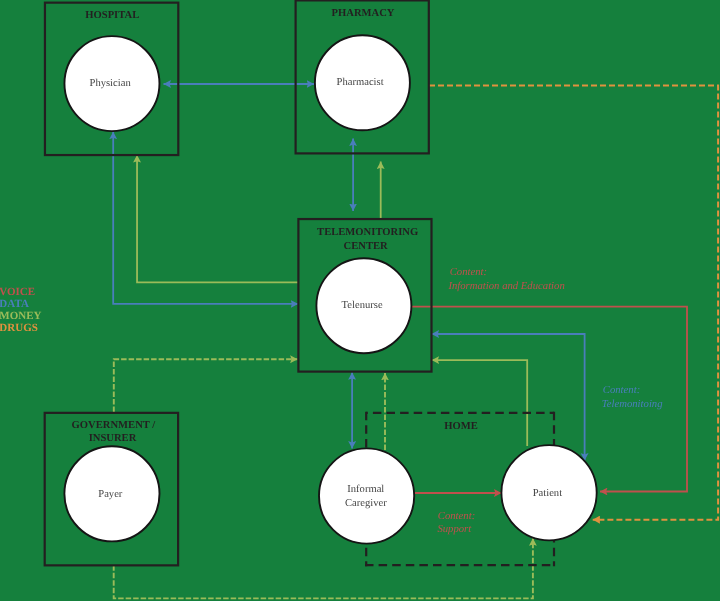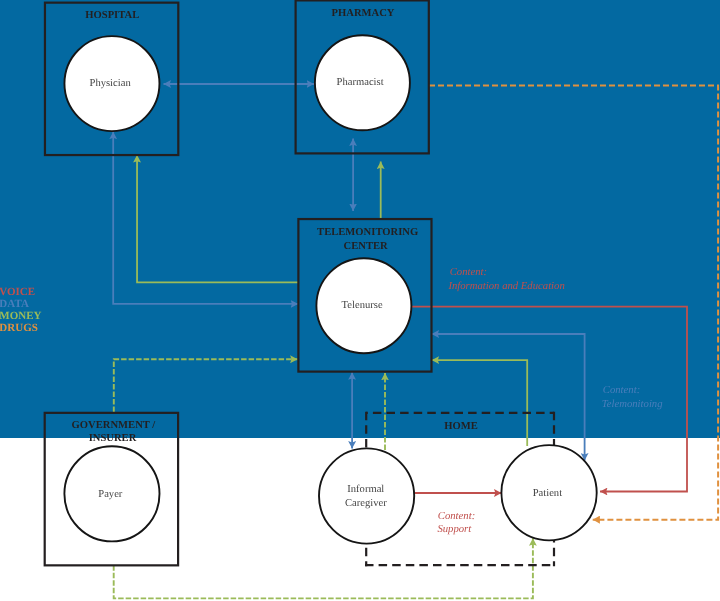--- a/index.html
+++ b/index.html
@@ -1,17 +1,17 @@
 <!DOCTYPE html>
 <html><head>
 <meta charset="utf-8">
 <style>
   html,body{margin:0;padding:0;background:#ffffff;}
   body{width:720px;height:601px;overflow:hidden;font-family:"Liberation Serif",serif;-webkit-font-smoothing:antialiased;}
-  #stage{position:relative;width:720px;height:438px;background:#0369a1;opacity:0.999;text-decoration:underline;}
+  #stage{position:relative;width:720px;height:601px;background:#15803d;opacity:0.999;text-decoration:underline;}
   svg{display:block;text-rendering:geometricPrecision;}
   #stage{-webkit-font-smoothing:antialiased;}
   text{white-space:pre;}
   .boxlabel{font-family:"Liberation Serif",serif;font-weight:bold;font-size:10.6px;fill:#231f20;text-anchor:middle;}
   .nodelabel{font-family:"Liberation Serif",serif;font-size:10.6px;fill:#434343;text-anchor:middle;}
   .legend{font-family:"Liberation Serif",serif;font-weight:bold;font-size:11px;}
   .note{font-family:"Liberation Serif",serif;font-style:italic;font-size:10.7px;}
   .boxline{fill:none;stroke:#231f20;stroke-width:2.2;}
   .circ{fill:#ffffff;stroke:#151515;stroke-width:1.9;}
 </style>

